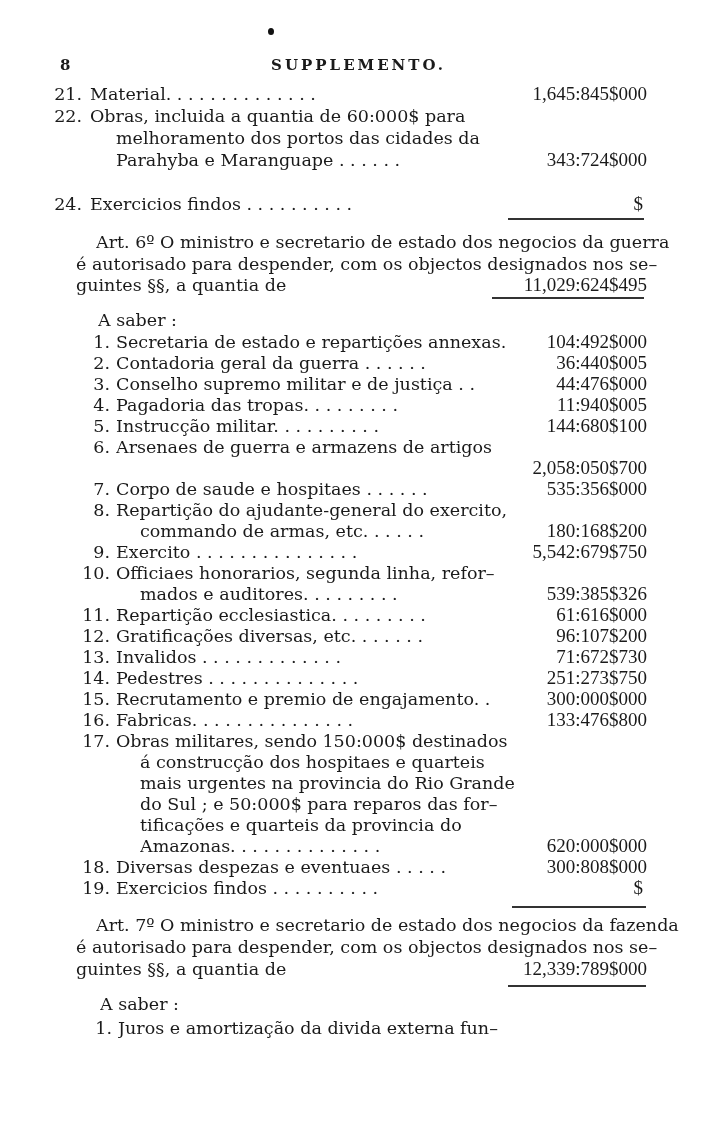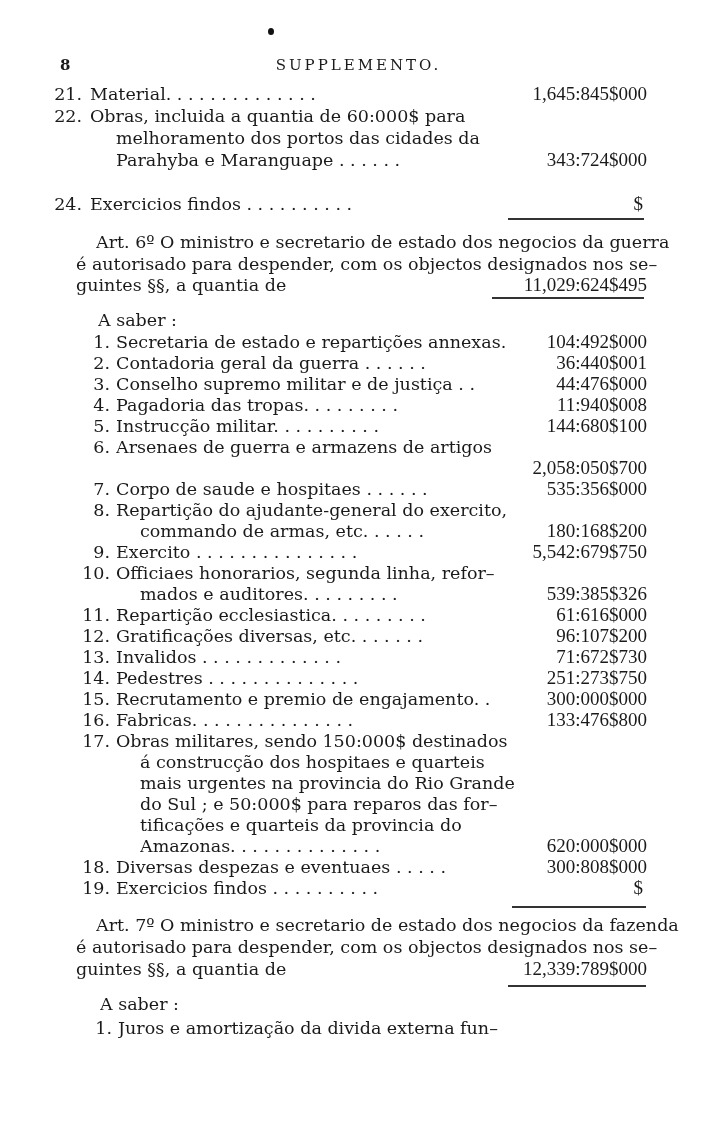--- a/index.html
+++ b/index.html
@@ -2,21 +2,21 @@
 <html><head>
 <meta charset="utf-8">
 <style>
   html, body { margin:0; padding:0; background:#ffffff; }
   body { width:725px; height:1133px; position:relative; overflow:hidden;
          font-family:"DejaVu Serif", "Liberation Serif", serif; color:#1a1a1a; }
   .page { position:absolute; left:0; top:0; width:725px; height:1133px; }
   .speck { position:absolute; width:6px; height:7px; background:#111; border-radius:50%; left:268px; top:28px; }
   .header { position:absolute; top:56px; left:60px; width:585px; height:22px; }
   .pageno { position:absolute; left:0; top:0; font-size:15px; font-weight:bold; }
-  .runhead { position:absolute; left:12px; right:0; text-align:center; font-size:15px; font-weight:normal; letter-spacing:3px; }
+  .runhead { position:absolute; left:12px; right:0; text-align:center; font-size:15px; font-weight:bold; letter-spacing:3px; }
   .line { position:absolute; left:0; width:725px; height:20px; font-size:17.5px; line-height:20px; white-space:nowrap; }
   .num { position:absolute; text-align:right; width:38px; }
   .txt { position:absolute; overflow:hidden; }
   .amt { position:absolute; right:78px; text-align:right; font-family:"Liberation Serif", serif; font-size:19px; }
   .rule { position:absolute; height:1.5px; background:#333; }
 </style>
 </head>
 <body>
 
 <div class="page">
@@ -66,31 +66,31 @@
   </div>
 
   <div class="line" style="top:332px">
     <span class="num" style="left:72px">1.</span>
     <span class="txt" style="left:116px">Secretaria de estado e repartições annexas.</span>
     <span class="amt">104:492$000</span>
   </div>
   <div class="line" style="top:353px">
     <span class="num" style="left:72px">2.</span>
     <span class="txt" style="left:116px">Contadoria geral da guerra . . . . . .</span>
-    <span class="amt">36:440$001</span>
+    <span class="amt">36:440$005</span>
   </div>
   <div class="line" style="top:374px">
     <span class="num" style="left:72px">3.</span>
     <span class="txt" style="left:116px">Conselho supremo militar e de justiça . .</span>
     <span class="amt">44:476$000</span>
   </div>
   <div class="line" style="top:395px">
     <span class="num" style="left:72px">4.</span>
     <span class="txt" style="left:116px">Pagadoria das tropas. . . . . . . . .</span>
-    <span class="amt">11:940$008</span>
+    <span class="amt">11:940$005</span>
   </div>
   <div class="line" style="top:416px">
     <span class="num" style="left:72px">5.</span>
     <span class="txt" style="left:116px">Instrucção militar. . . . . . . . . .</span>
     <span class="amt">144:680$100</span>
   </div>
   <div class="line" style="top:437px">
     <span class="num" style="left:72px">6.</span>
     <span class="txt" style="left:116px">Arsenaes de guerra e armazens de artigos</span>
   </div>

